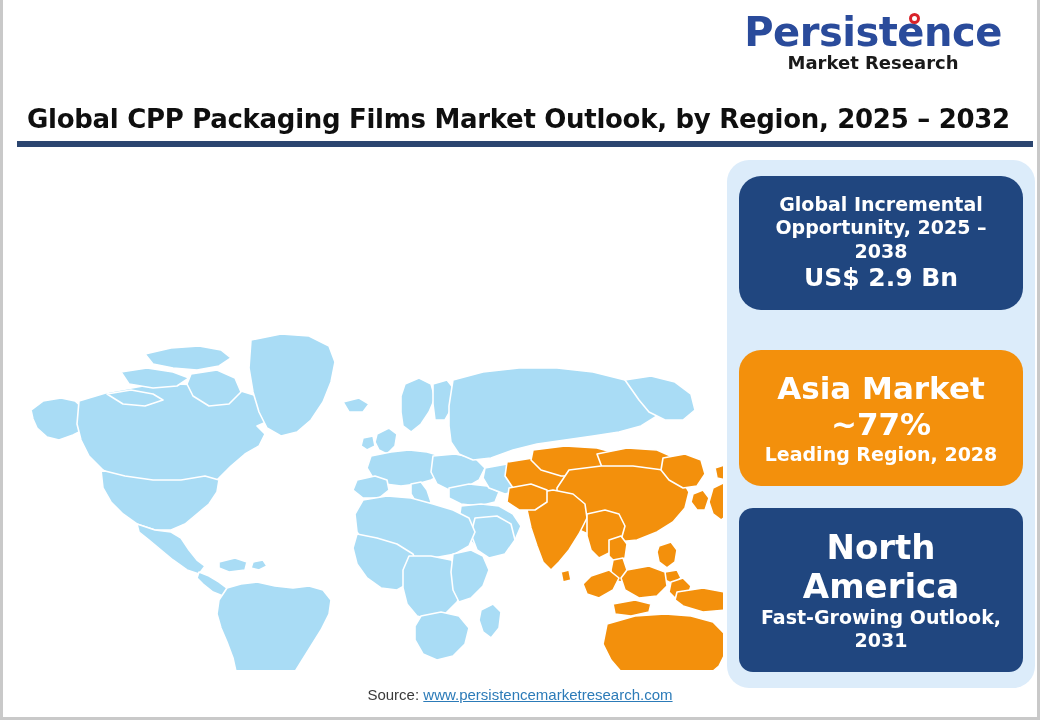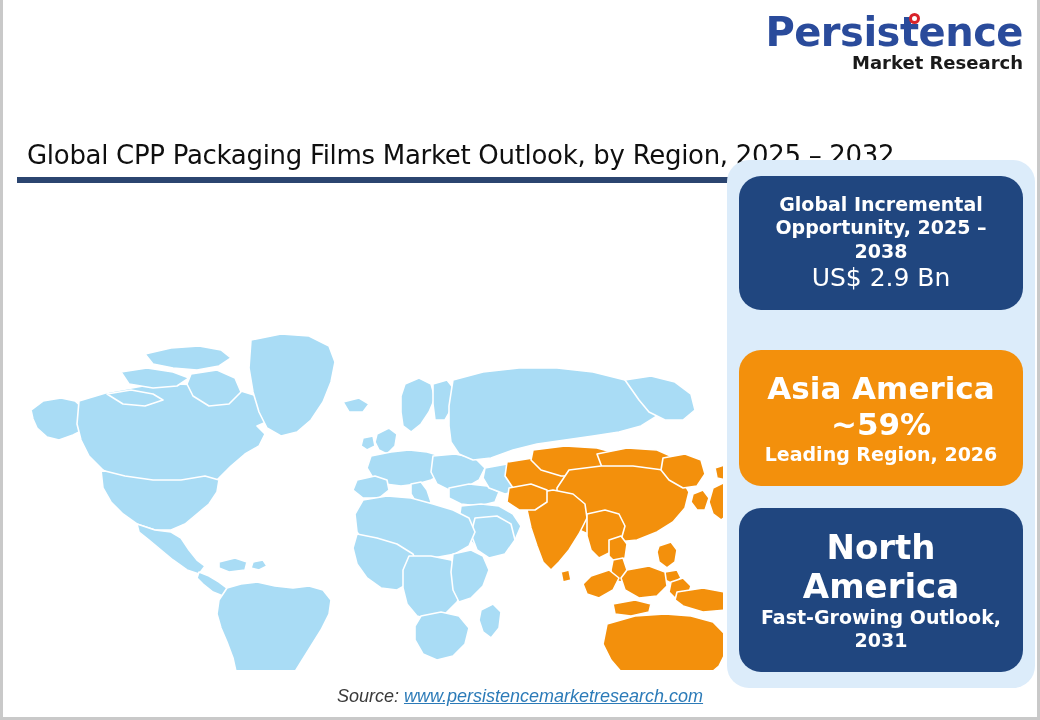--- a/index.html
+++ b/index.html
@@ -22,21 +22,21 @@
     border-bottom: 3px solid #c9c9c9;
   }
 
   
   #logo {
     position: absolute;
     top: 12px;
     right: 14px;
     width: 300px;
     height: 62px;
-    text-align: right;
+    text-align: center;
     line-height: 1;
     user-select: none;
   }
   #logo .logo-main {
     display: block;
     font-family: "DejaVu Sans", sans-serif;
     font-weight: bold;
     font-size: 40px;
     letter-spacing: -0.5px;
     color: #2A4B9B;
@@ -67,27 +67,26 @@
 
   
   #title-block {
     position: absolute;
     left: 14px;
     top: 104px;
     width: 1016px;
   }
   #title-text {
     font-family: "DejaVu Sans", sans-serif;
-    font-weight: normal;
+    font-weight: bold;
     font-size: 26px;
     color: #0f0f0f;
     padding-left: 10px;
     white-space: nowrap;
     letter-spacing: -0.3px;
-    margin-top: 36px;
   }
   #title-rule {
     margin-top: 7px;
     width: 1016px;
     height: 6px;
     background: #2B4570;
   }
 
   
   #map-area {
@@ -121,31 +120,31 @@
     justify-content: center;
     text-align: center;
     color: #ffffff;
     padding: 6px 12px;
   }
   .card-navy  { background: #20467F; }
   .card-orange{ background: #F3900C; }
 
   #card-incremental { top: 16px;  height: 134px; }
   #card-apac        { top: 190px; height: 136px; }
-  #card-na          { top: 348px; height: 164px; }
+  #card-na          { top: 348px; height: 164px; border-radius: 14px; }
 
   .line-sm {
     font-family: "DejaVu Sans", sans-serif;
     font-weight: bold;
     font-size: 19px;
     line-height: 1.22;
   }
   .line-md {
     font-family: "DejaVu Sans", sans-serif;
-    font-weight: normal;
+    font-weight: bold;
     font-size: 25px;
     line-height: 1.2;
   }
   .line-lg {
     font-family: "DejaVu Sans", sans-serif;
     font-weight: bold;
     font-size: 31px;
     line-height: 1.18;
   }
   .line-xl {
@@ -156,24 +155,23 @@
   }
 
   
   #source-line {
     position: absolute;
     left: 0;
     right: 0;
     top: 686px;
     text-align: center;
     font-family: "Liberation Sans", sans-serif;
-    font-size: 18px;
+    font-size: 15px;
     color: #3a3a3a;
     white-space: nowrap;
-    font-style: italic;
   }
   #source-link {
     color: #2C7BB8;
     text-decoration: underline;
   }
 </style>
 </head>
 <body>
 
 <div id="slide">
@@ -301,23 +299,23 @@
 
   <div id="side-panel">
 
     <div id="card-incremental" class="stat-card card-navy">
       <div class="line-sm">Global Incremental</div>
       <div class="line-sm">Opportunity, 2025 – 2038</div>
       <div class="line-md">US$ 2.9 Bn</div>
     </div>
 
     <div id="card-apac" class="stat-card card-orange">
-      <div class="line-lg">Asia America</div>
-      <div class="line-lg">~59%</div>
-      <div class="line-sm">Leading Region, 2026</div>
+      <div class="line-lg">Asia Market</div>
+      <div class="line-lg">~77%</div>
+      <div class="line-sm">Leading Region, 2028</div>
     </div>
 
     <div id="card-na" class="stat-card card-navy">
       <div class="line-xl">North America</div>
       <div class="line-sm">Fast-Growing Outlook,</div>
       <div class="line-sm">2031</div>
     </div>
   </div>
 
   <div id="source-line"><span>Source: </span><span id="source-link">www.persistencemarketresearch.com</span></div>

